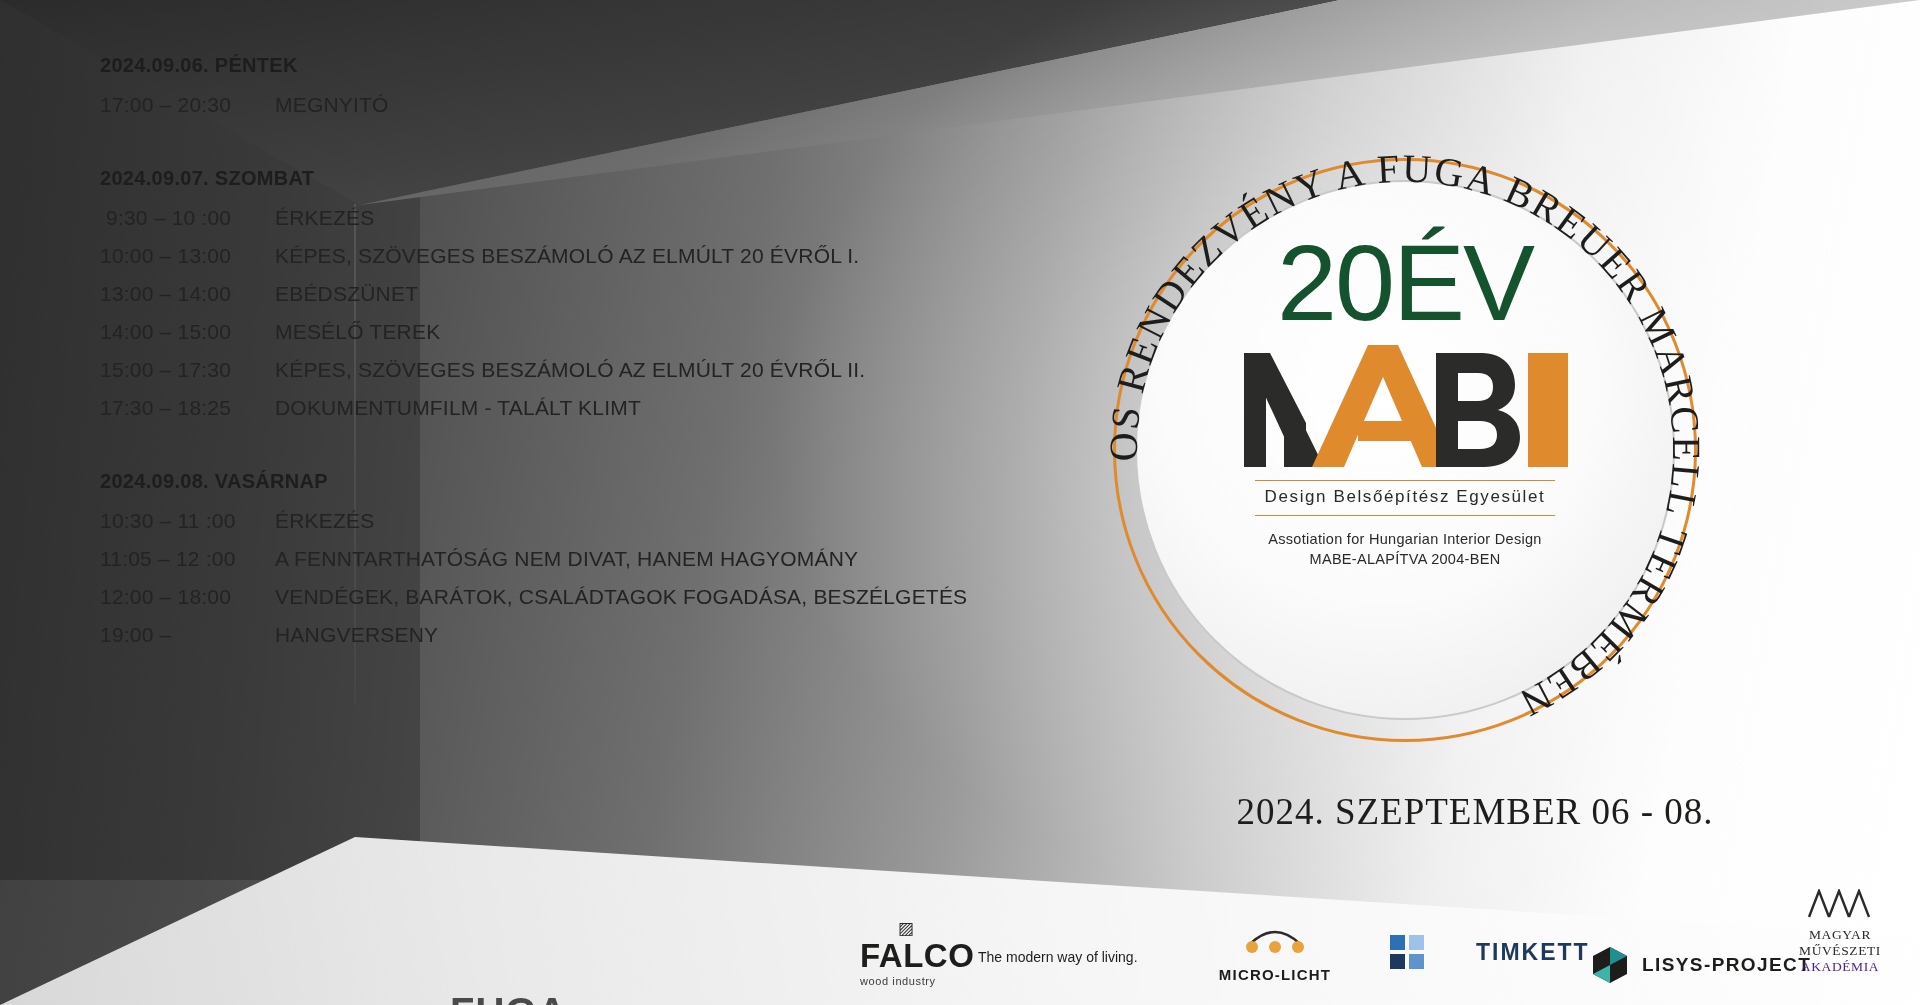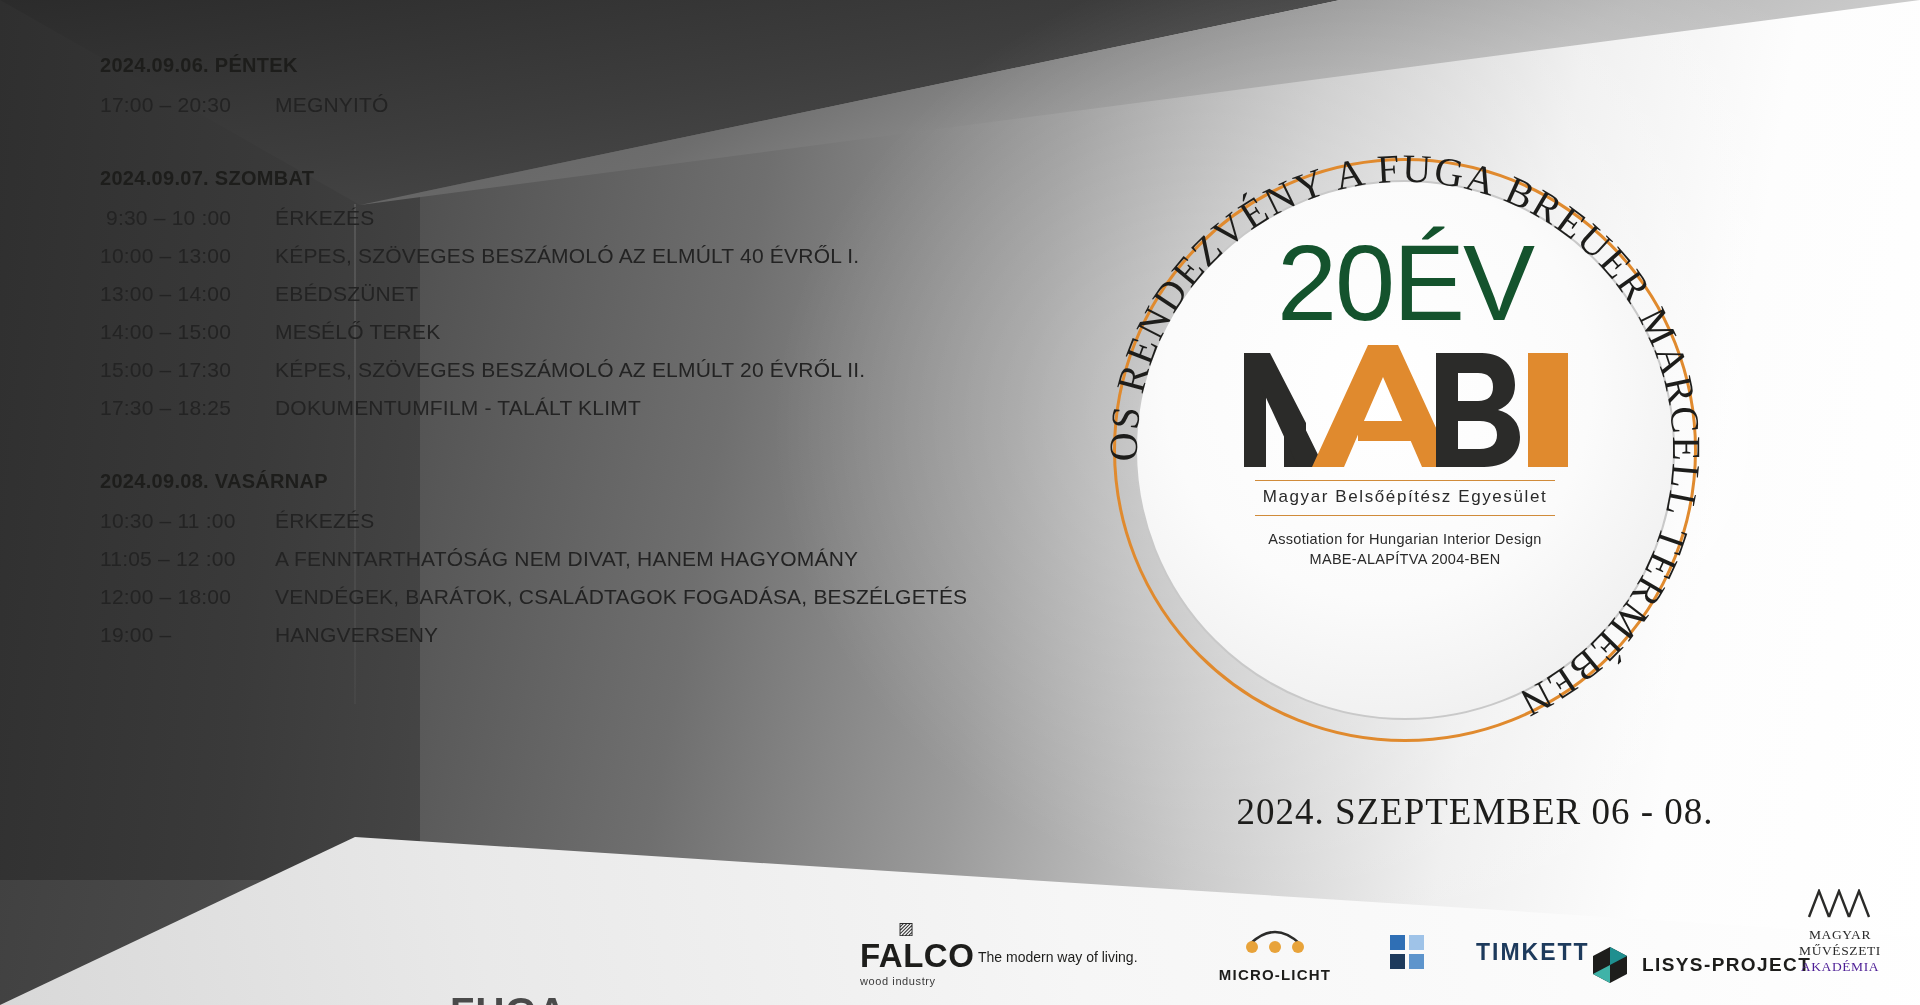--- a/index.html
+++ b/index.html
@@ -292,21 +292,21 @@
     <div class="gap"></div>
 
     <div class="day-block">
       <div class="day-title">2024.09.07. SZOMBAT</div>
       <div class="row">
         <span class="time"> 9:30 – 10 :00</span>
         <span class="label">ÉRKEZÉS</span>
       </div>
       <div class="row">
         <span class="time">10:00 – 13:00</span>
-        <span class="label">KÉPES, SZÖVEGES BESZÁMOLÓ AZ ELMÚLT 40 ÉVRŐL I.</span>
+        <span class="label">KÉPES, SZÖVEGES BESZÁMOLÓ AZ ELMÚLT 20 ÉVRŐL I.</span>
       </div>
       <div class="row">
         <span class="time">13:00 – 14:00</span>
         <span class="label">EBÉDSZÜNET</span>
       </div>
       <div class="row">
         <span class="time">14:00 – 15:00</span>
         <span class="label">MESÉLŐ TEREK</span>
       </div>
       <div class="row">
@@ -372,21 +372,21 @@
           <rect x="288" y="16" width="40" height="114" fill="#e08a2e"></rect>
           <rect x="288" y="16" width="40" height="114" fill="#e08a2e"></rect>
           <rect x="288" y="16" width="38" height="20" fill="#e08a2e"></rect>
           <rect x="288" y="65" width="34" height="19" fill="#e08a2e"></rect>
           <rect x="288" y="110" width="40" height="20" fill="#e08a2e"></rect>
           <rect x="288" y="16" width="14" height="114" fill="#e08a2e"></rect>
         </svg>
       </div>
 
       <div class="rule"></div>
-      <div class="org-name">Magyar Belsőépítész Egyesület</div>
+      <div class="org-name">Design Belsőépítész Egyesület</div>
       <div class="rule"></div>
       <div class="org-en">Assotiation for Hungarian Interior Design</div>
       <div class="org-founded">MABE-ALAPÍTVA 2004-BEN</div>
     </div>
   </div>
 
   <div class="badge-date">2024. SZEPTEMBER 06 - 08.</div>
 
   <div class="sponsors">
 

